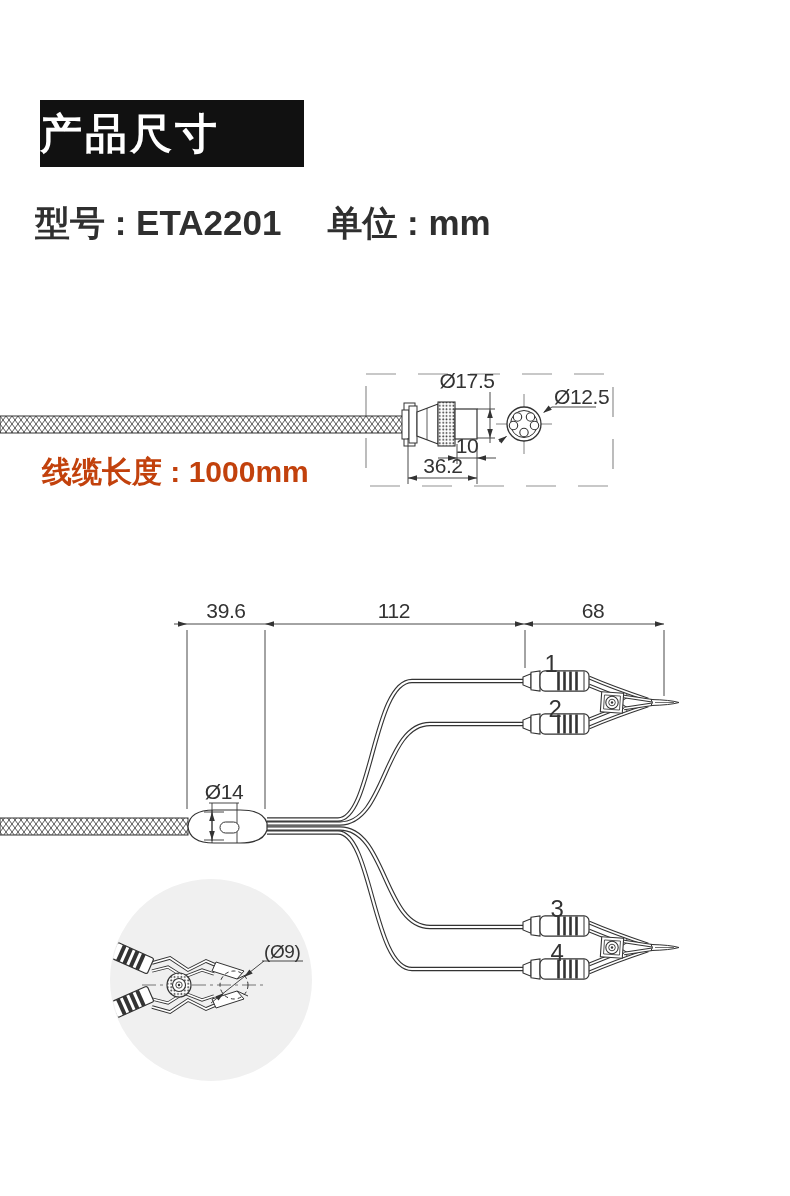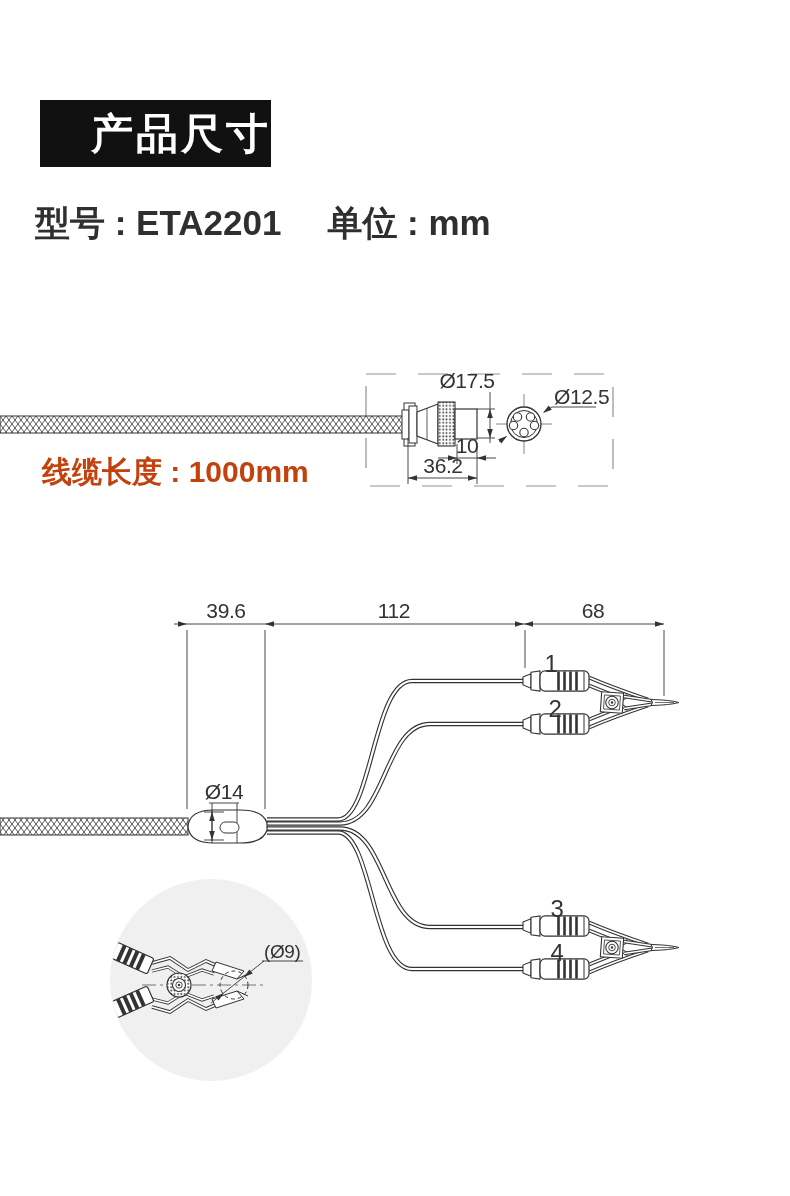--- a/index.html
+++ b/index.html
@@ -3,23 +3,23 @@
 <meta charset="utf-8">
 <style>
   html,body{margin:0;padding:0;}
   body{
     width:790px;height:1196px;position:relative;overflow:hidden;
     background:#ffffff;
     font-family:"Liberation Sans","DejaVu Sans",sans-serif;
   }
   .abs{position:absolute;}
   #header-box{
-    left:40px;top:100px;width:231px;height:67px;
+    left:40px;top:100px;width:264px;height:67px;
     background:#111111;color:#ffffff;
-    display:flex;align-items:center;justify-content:flex-end;
+    display:flex;align-items:center;justify-content:flex-start;
     font-size:42px;font-weight:700;letter-spacing:3px;
   }
   #model-line{
     left:35px;top:200px;font-size:35px;font-weight:600;color:#2f2f2f;
     white-space:nowrap;
   }
   #model-line .unit{margin-left:46px;}
   #cable-length{
     left:42px;top:452px;font-size:30px;font-weight:600;color:#c2410c;
     white-space:nowrap;

